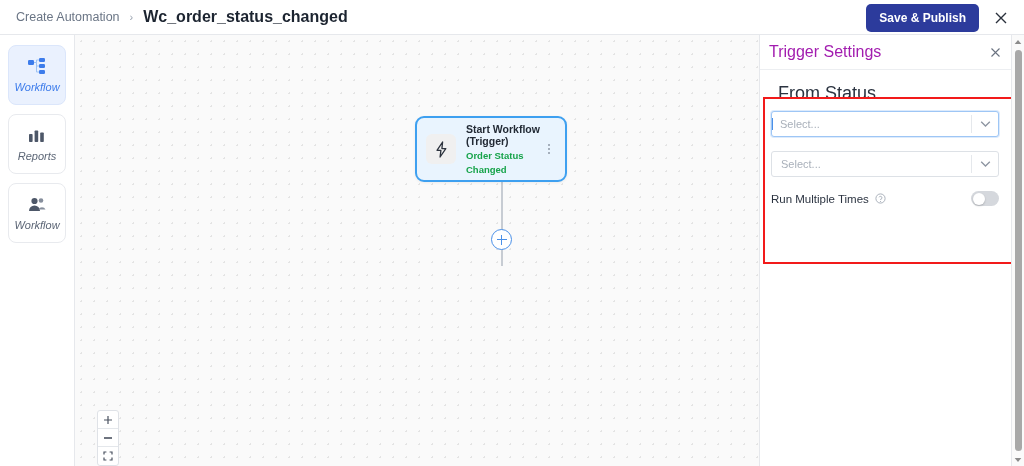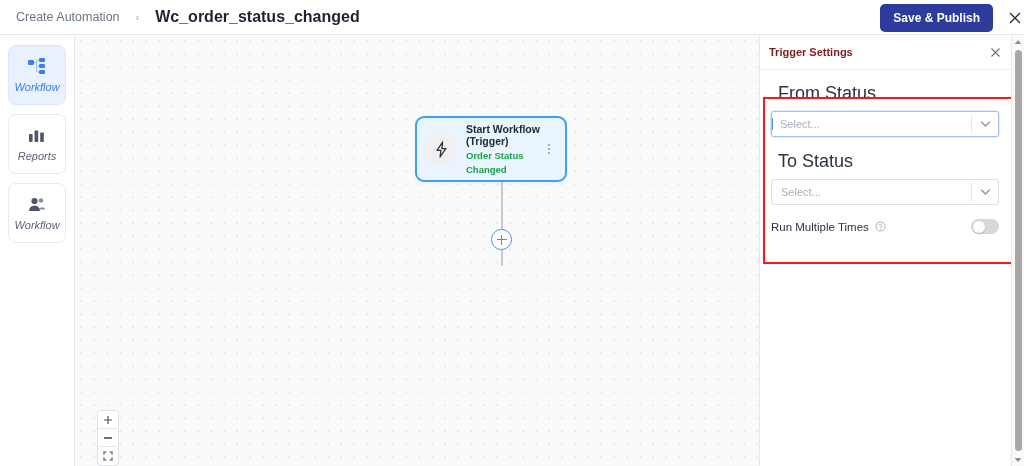--- a/index.html
+++ b/index.html
@@ -19,30 +19,31 @@
   
   .topbar {
     position: absolute; left: 0; top: 0;
     width: 1024px; height: 35px;
     background: #ffffff;
     border-bottom: 1px solid #e6e8ec;
     display: flex; align-items: center;
   }
   .breadcrumb {
     display: flex; align-items: center;
-    margin-left: 16px; gap: 16px;
+    margin-left: 16px; gap: 10px;
     font-size: 12.5px;
   }
   .crumb-link { color: #6a7585; }
   .crumb-sep { color: #9aa3b0; font-size: 11px; }
   .crumb-current { color: #1c2430; font-weight: bold; font-size: 16px; }
 
   .topbar-right {
     position: absolute; right: 0; top: 0;
     height: 35px; display: flex; align-items: center; gap: 13px;
+    padding-right: 14px;
   }
   .publish-btn {
     background: #2c3b9c;
     color: #ffffff;
     font-size: 12px; font-weight: bold;
     border: none; border-radius: 5px;
     padding: 7px 13px;
     cursor: pointer;
     white-space: nowrap;
   }
@@ -174,21 +175,21 @@
     width: 252px; height: 431px;
     background: #ffffff;
     border-left: 1px solid #e6e8ec;
   }
   .panel-head {
     height: 35px;
     display: flex; align-items: center; justify-content: space-between;
     padding: 0 10px 0 9px;
     border-bottom: 1px solid #eceef1;
   }
-  .panel-title { font-size: 11px; font-weight: bold; color: #7f1d1d; }
+  .panel-title { font-size: 16px; font-weight: normal; color: #a21caf; }
   .panel-close { cursor: pointer; display: flex; }
 
   .highlight-box {
     position: absolute;
     left: 3px; top: 62px;
     width: 250px; height: 167px;
     border: 2px solid #f21a1a;
     pointer-events: none;
   }
 
@@ -375,21 +376,20 @@
       <div class="select focused">
         <span class="select-value">Select...</span>
         <span class="select-divider"></span>
         <span class="select-caret">
           <svg width="11" height="8" viewBox="0 0 11 8">
             <path d="M1.2 1.8 L5.5 6 L9.8 1.8" stroke="#8d95a1" stroke-width="1.3" fill="none"></path>
           </svg>
         </span>
       </div>
 
-      <div class="field-label">To Status</div>
       <div class="select">
         <span class="select-value">Select...</span>
         <span class="select-divider"></span>
         <span class="select-caret">
           <svg width="11" height="8" viewBox="0 0 11 8">
             <path d="M1.2 1.8 L5.5 6 L9.8 1.8" stroke="#8d95a1" stroke-width="1.3" fill="none"></path>
           </svg>
         </span>
       </div>
 

